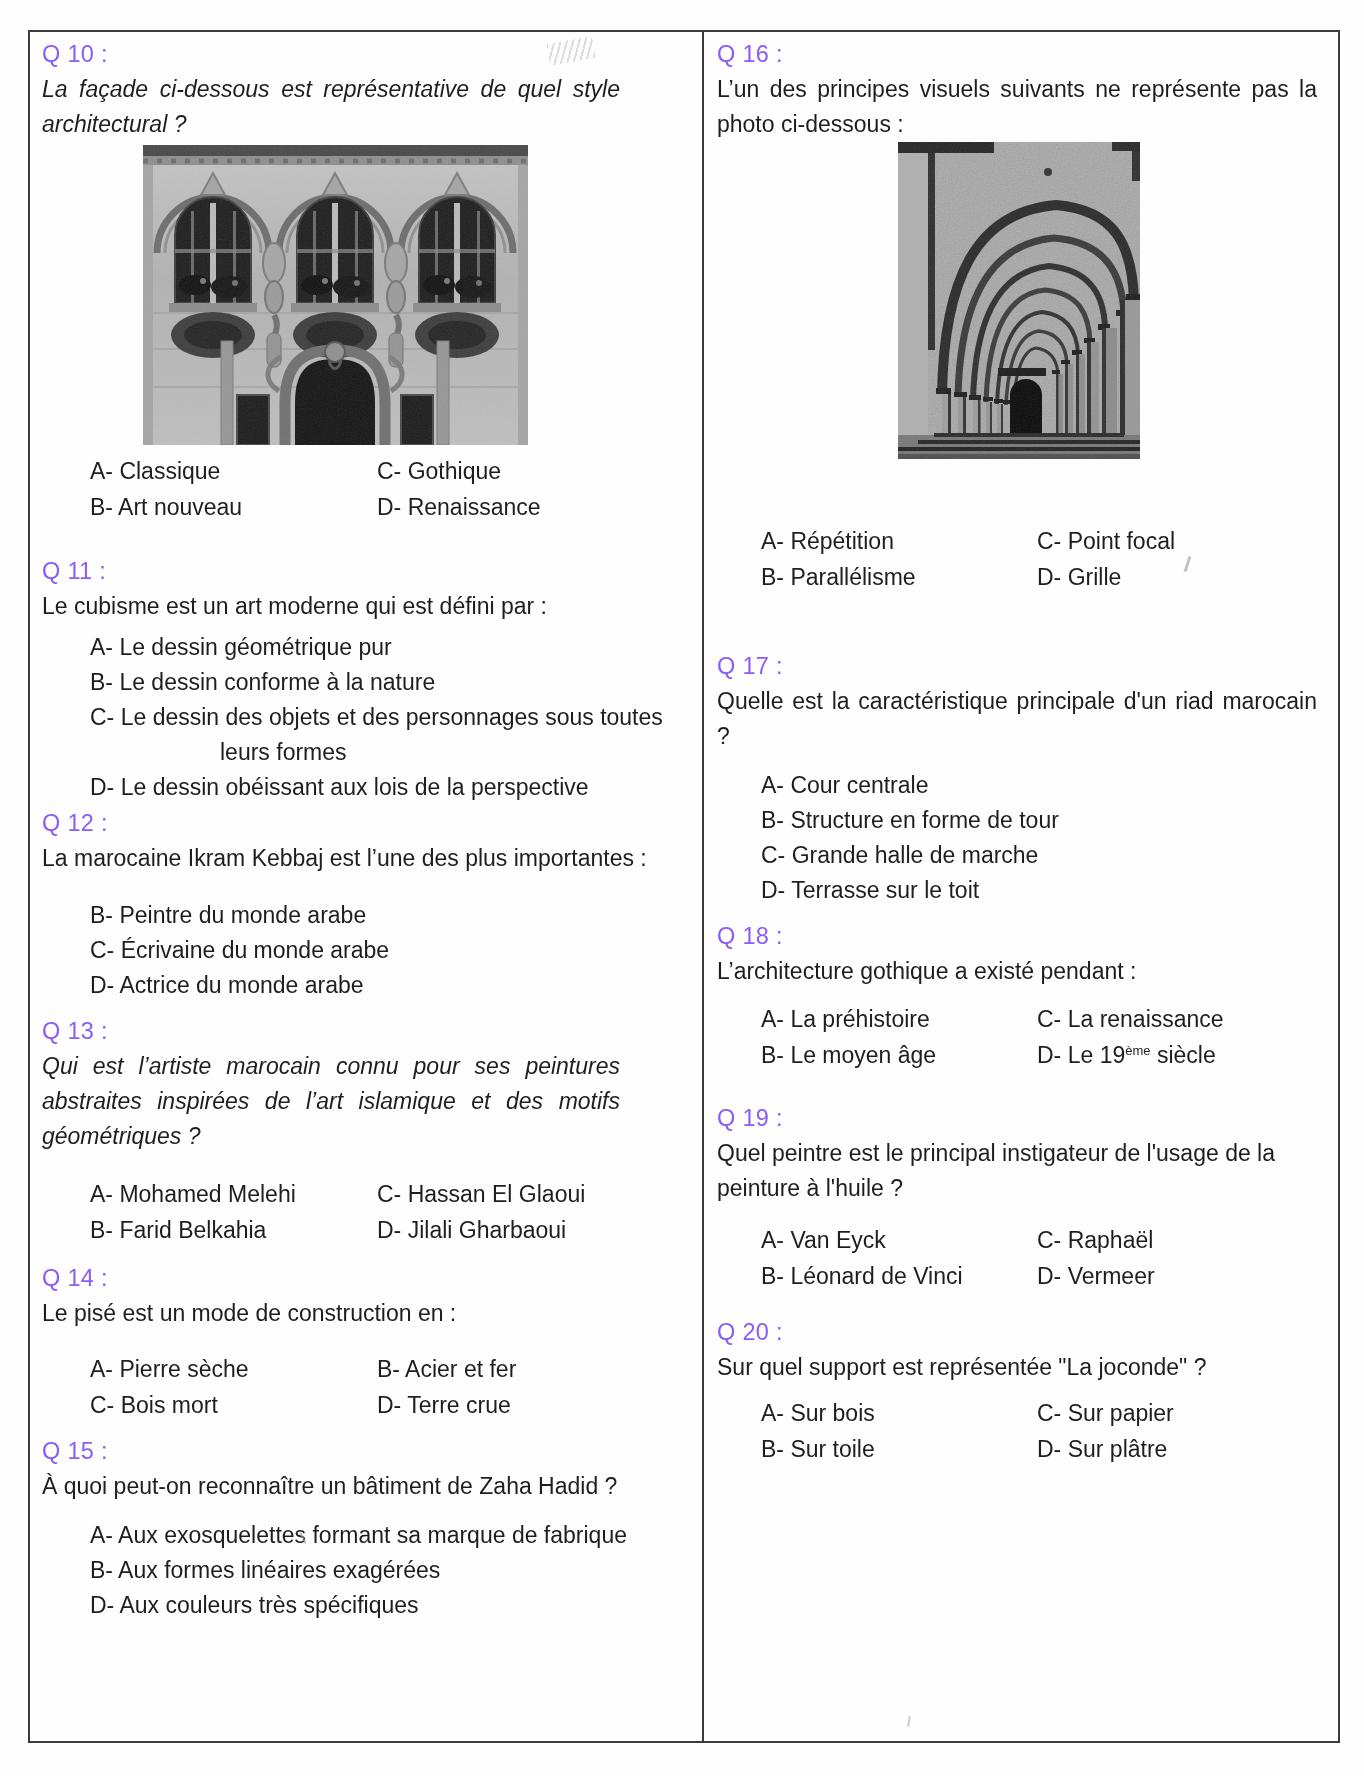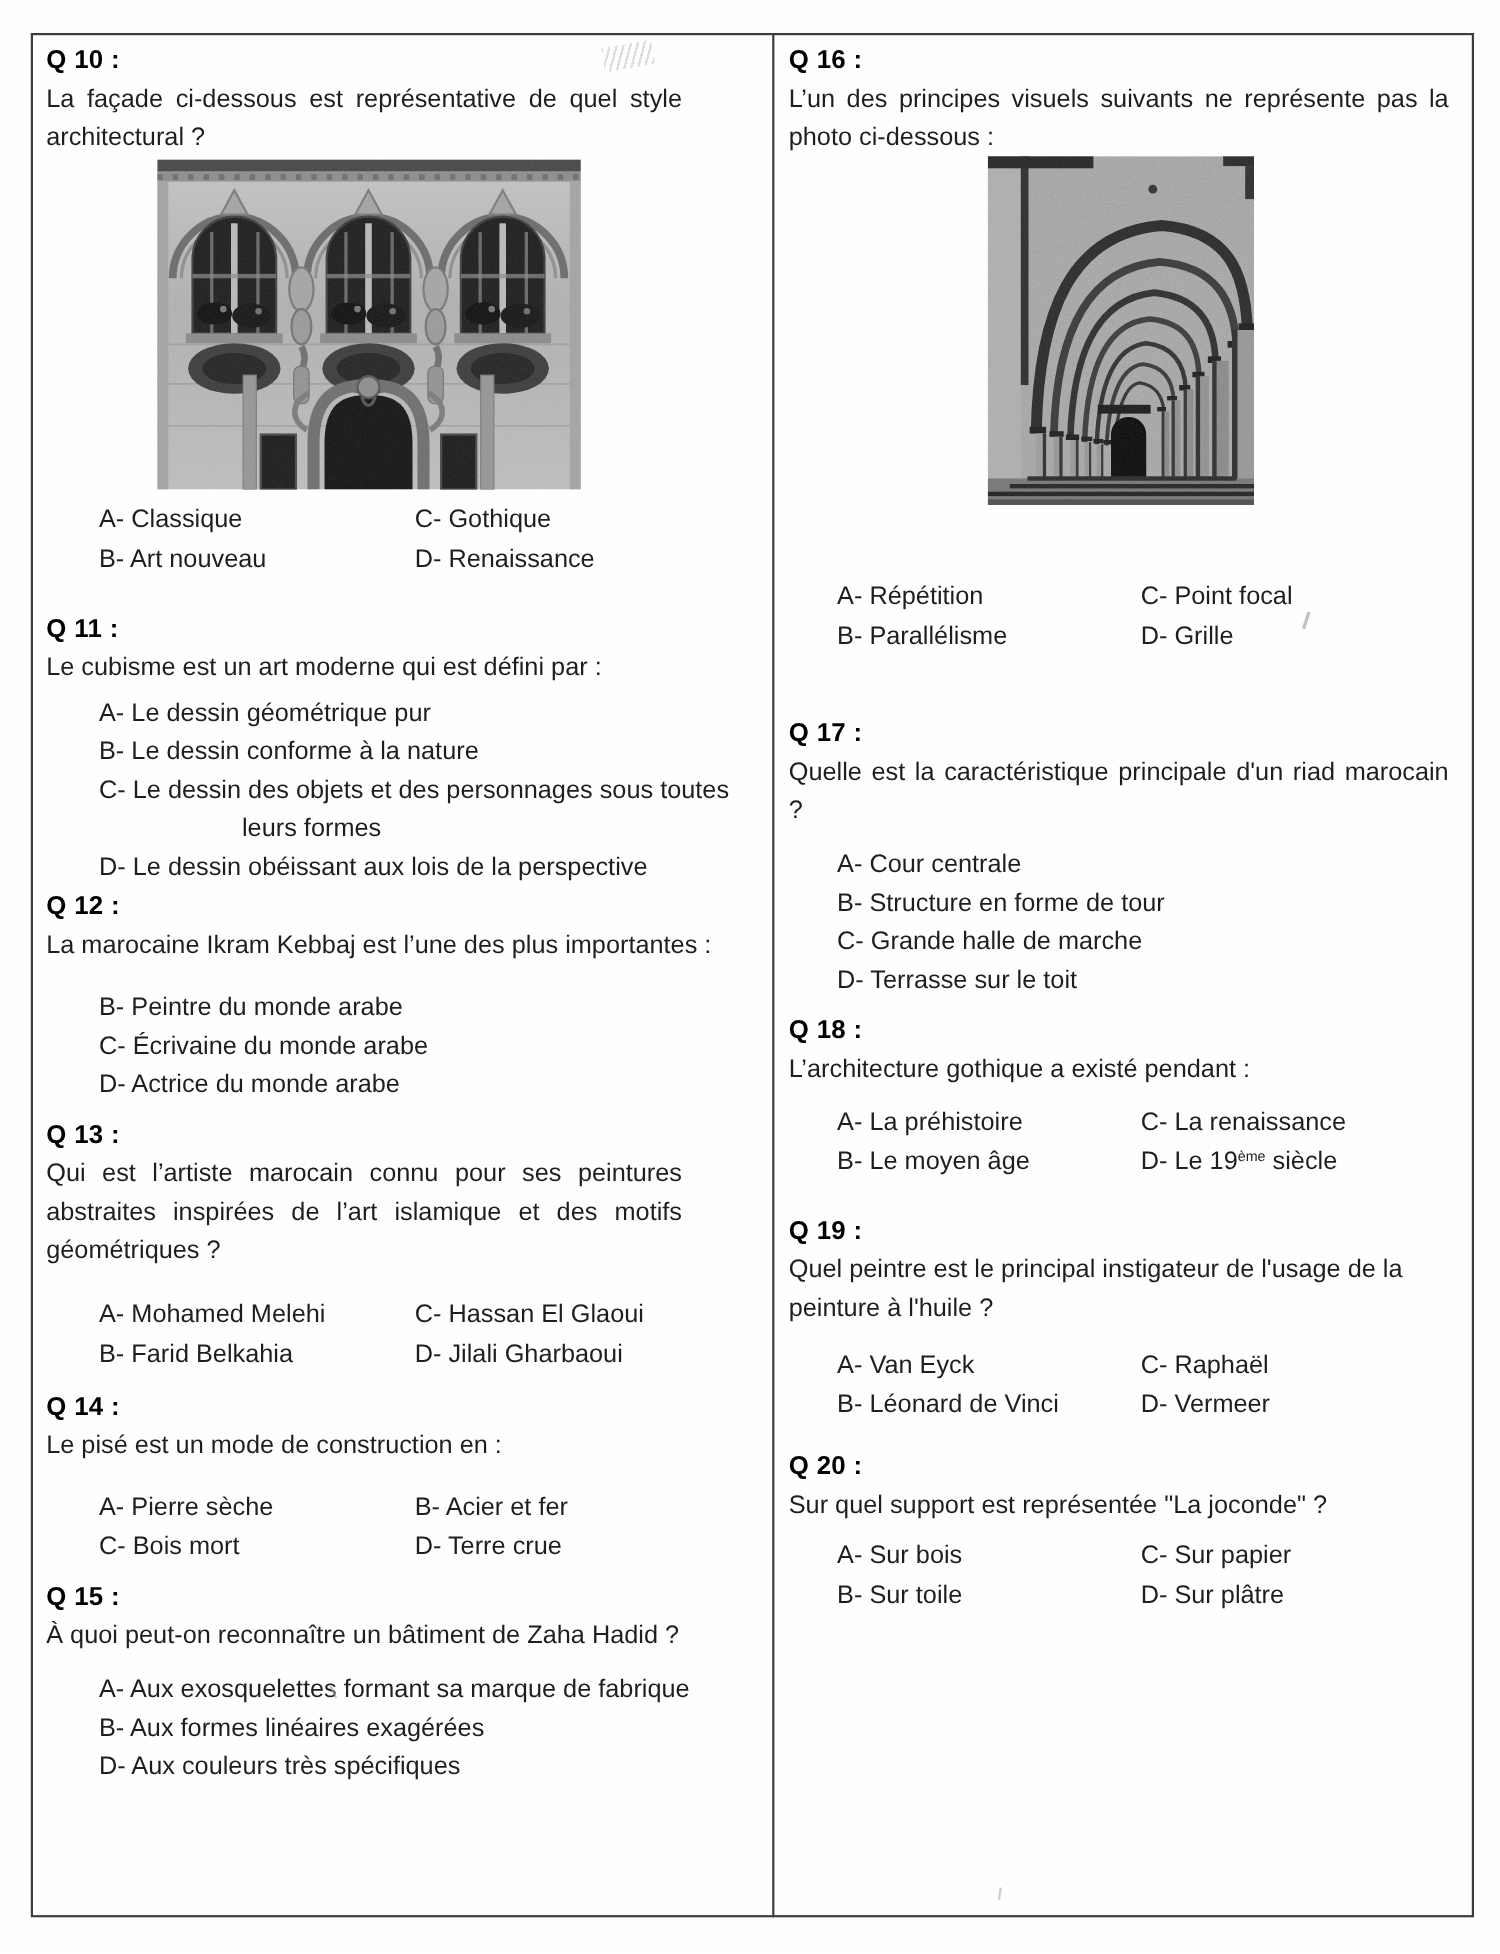--- a/index.html
+++ b/index.html
@@ -6,23 +6,23 @@
   html,body { margin:0; padding:0; background:#ffffff; }
   .sheet {
     position:relative; width:1364px; height:1776px; background:#fefefe;
     font-family:"Liberation Sans", sans-serif; color:#1e1e1e; overflow:hidden;
   }
   .frame { position:absolute; left:28px; top:30px; width:1312px; height:1713px; border:2px solid #3c3c3c; }
   .divider { position:absolute; left:702px; top:30px; width:2px; height:1713px; background:#3c3c3c; }
   .col { position:absolute; top:32px; font-size:23px; }
   .col-left  { left:30px;  width:673px; padding:0 8px 0 12px; }
   .col-right { left:704px; width:768px; padding:0 10px 0 13px; }
-  .qnum { font-weight:bold; font-size:23.5px; line-height:36px; letter-spacing:.3px; color:#000000; }
+  .qnum { font-weight:normal; font-size:23.5px; line-height:36px; letter-spacing:.3px; color:#8b5cf6; }
   p.body { margin:0; line-height:35px; }
-  .jw  { width:578px; text-align:justify; }
+  .jw  { width:578px; text-align:justify;font-style:italic; }
   .nw  { width:645px; }
   .rjw { width:600px; text-align:justify; }
   .rnw { width:600px; }
   .rnw2{ width:580px; }
   .optlist { line-height:35px; padding-left:48px; }
   .col-right .optlist { padding-left:44px; }
   .opt { white-space:normal; }
   .hang { padding-left:130px; text-indent:-130px; }
   .grid2 { display:grid; line-height:36px; }
   .g-left  { padding-left:48px; grid-template-columns:287px 1fr; }

